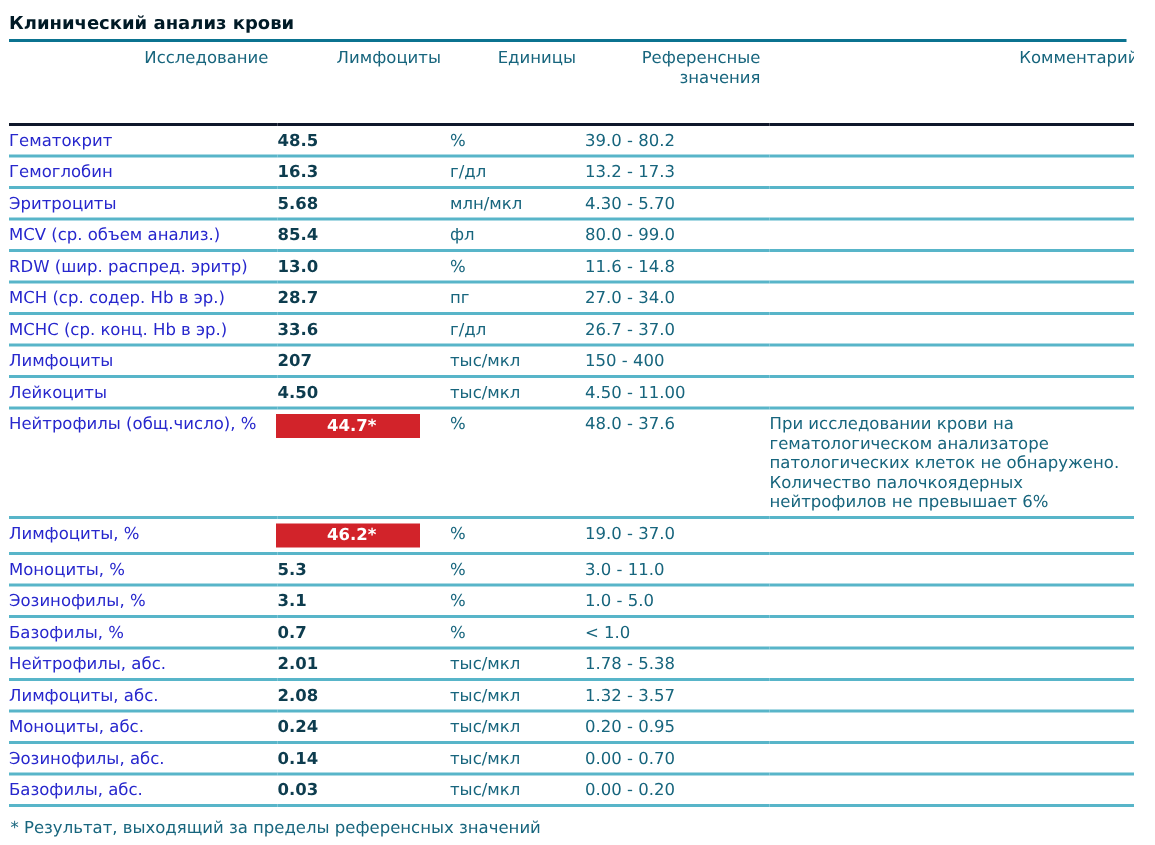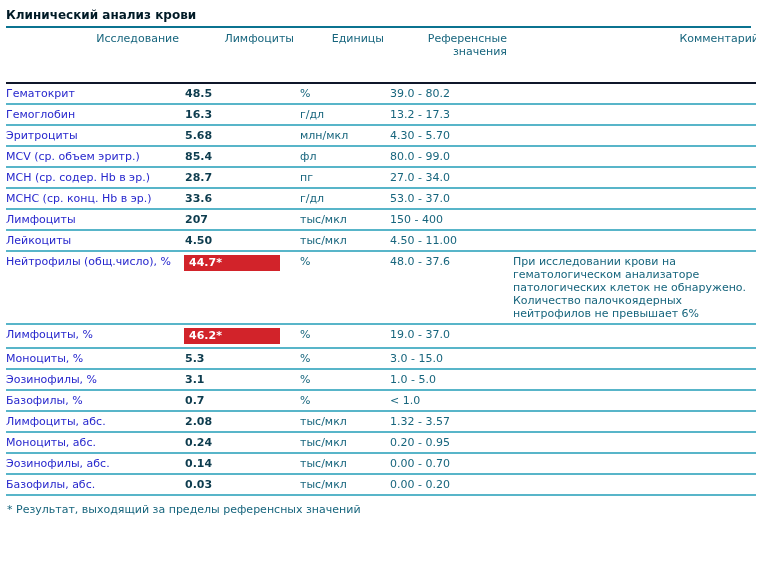--- a/index.html
+++ b/index.html
@@ -54,20 +54,21 @@
   td.result { font-weight: bold; color: #0d3c4e; }
   td.units, td.ref, td.comment { color: #17657d; }
   span.res-flag {
     display: inline-block;
     width: 96px;
     background: #d2232a;
     color: #ffffff;
     font-weight: bold;
     padding: 1px 0 2px 5px;
     margin-left: -1px;
+    text-align: center;
   }
   .footnote {
     font-size: 11px;
     color: #17657d;
     padding: 7px 0 0 1px;
   }
 </style>
 </head>
 <body>
 
@@ -108,38 +109,45 @@
           <td class="comment"></td>
         </tr>
         <tr>
           <td class="test">Эритроциты</td>
           <td class="result">5.68</td>
           <td class="units">млн/мкл</td>
           <td class="ref">4.30 - 5.70</td>
           <td class="comment"></td>
         </tr>
         <tr>
-          <td class="test">MCV (ср. объем эритр.)</td>
+          <td class="test">MCV (ср. объем анализ.)</td>
           <td class="result">85.4</td>
           <td class="units">фл</td>
           <td class="ref">80.0 - 99.0</td>
+          <td class="comment"></td>
+        </tr>
+        <tr>
+          <td class="test">RDW (шир. распред. эритр)</td>
+          <td class="result">13.0</td>
+          <td class="units">%</td>
+          <td class="ref">11.6 - 14.8</td>
           <td class="comment"></td>
         </tr>
         <tr>
           <td class="test">MCH (ср. содер. Hb в эр.)</td>
           <td class="result">28.7</td>
           <td class="units">пг</td>
           <td class="ref">27.0 - 34.0</td>
           <td class="comment"></td>
         </tr>
         <tr>
           <td class="test">MCHC (ср. конц. Hb в эр.)</td>
           <td class="result">33.6</td>
           <td class="units">г/дл</td>
-          <td class="ref">53.0 - 37.0</td>
+          <td class="ref">26.7 - 37.0</td>
           <td class="comment"></td>
         </tr>
         <tr>
           <td class="test">Лимфоциты</td>
           <td class="result">207</td>
           <td class="units">тыс/мкл</td>
           <td class="ref">150 - 400</td>
           <td class="comment"></td>
         </tr>
         <tr>
@@ -160,38 +168,45 @@
           <td class="test">Лимфоциты, %</td>
           <td class="result"><span class="res-flag">46.2*</span></td>
           <td class="units">%</td>
           <td class="ref">19.0 - 37.0</td>
           <td class="comment"></td>
         </tr>
         <tr>
           <td class="test">Моноциты, %</td>
           <td class="result">5.3</td>
           <td class="units">%</td>
-          <td class="ref">3.0 - 15.0</td>
+          <td class="ref">3.0 - 11.0</td>
           <td class="comment"></td>
         </tr>
         <tr>
           <td class="test">Эозинофилы, %</td>
           <td class="result">3.1</td>
           <td class="units">%</td>
           <td class="ref">1.0 - 5.0</td>
           <td class="comment"></td>
         </tr>
         <tr>
           <td class="test">Базофилы, %</td>
           <td class="result">0.7</td>
           <td class="units">%</td>
           <td class="ref">&lt; 1.0</td>
           <td class="comment"></td>
         </tr>
         <tr>
+          <td class="test">Нейтрофилы, абс.</td>
+          <td class="result">2.01</td>
+          <td class="units">тыс/мкл</td>
+          <td class="ref">1.78 - 5.38</td>
+          <td class="comment"></td>
+        </tr>
+        <tr>
           <td class="test">Лимфоциты, абс.</td>
           <td class="result">2.08</td>
           <td class="units">тыс/мкл</td>
           <td class="ref">1.32 - 3.57</td>
           <td class="comment"></td>
         </tr>
         <tr>
           <td class="test">Моноциты, абс.</td>
           <td class="result">0.24</td>
           <td class="units">тыс/мкл</td>

